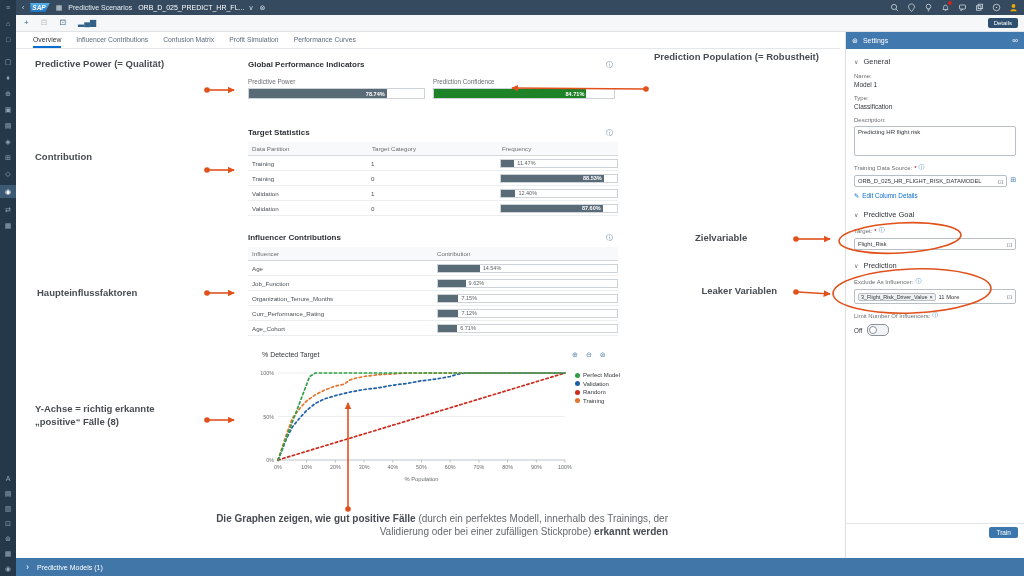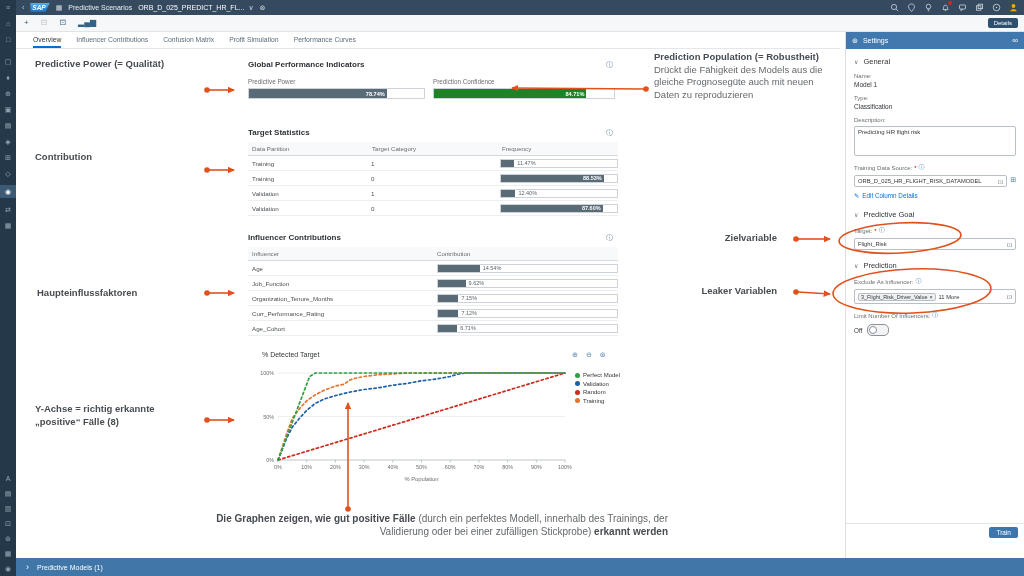--- a/index.html
+++ b/index.html
@@ -525,23 +525,22 @@
   <div class="ann-title">Contribution</div>
 </div>
 <div class="ann" style="left:37px;top:287px;width:170px">
   <div class="ann-title">Haupteinflussfaktoren</div>
 </div>
 <div class="ann" style="left:35px;top:403px;width:160px">
   <div class="ann-title">Y-Achse = richtig erkannte „positive“ Fälle (8)</div>
 </div>
 <div class="ann" style="left:654px;top:51px;width:184px">
   <div class="ann-title">Prediction Population (= Robustheit)</div>
-  <div class="ann-body">Drückt die Fähigkeit des Models aus die gleiche Prognosegüte auch mit neuen Daten zu reproduzieren</div>
-</div>
-<div class="ann" style="left:695px;top:232px;width:82px;text-align:right">
+</div>
+<div class="ann" style="left:695px;top:232px;width:82px;">
   <div class="ann-title">Zielvariable</div>
 </div>
 <div class="ann" style="left:680px;top:285px;width:97px;text-align:right">
   <div class="ann-title">Leaker Variablen</div>
 </div>
 <div class="ann" style="left:198px;top:512px;width:470px;text-align:right;font-size:10px">
   <span class="ann-title-inline">Die Graphen zeigen, wie gut positive Fälle</span><span class="ann-body-inline"> (durch ein perfektes Modell, innerhalb des Trainings, der Validierung oder bei einer zufälligen Stickprobe) </span><span class="ann-title-inline">erkannt werden</span>
 </div>
 
 </body></html>

